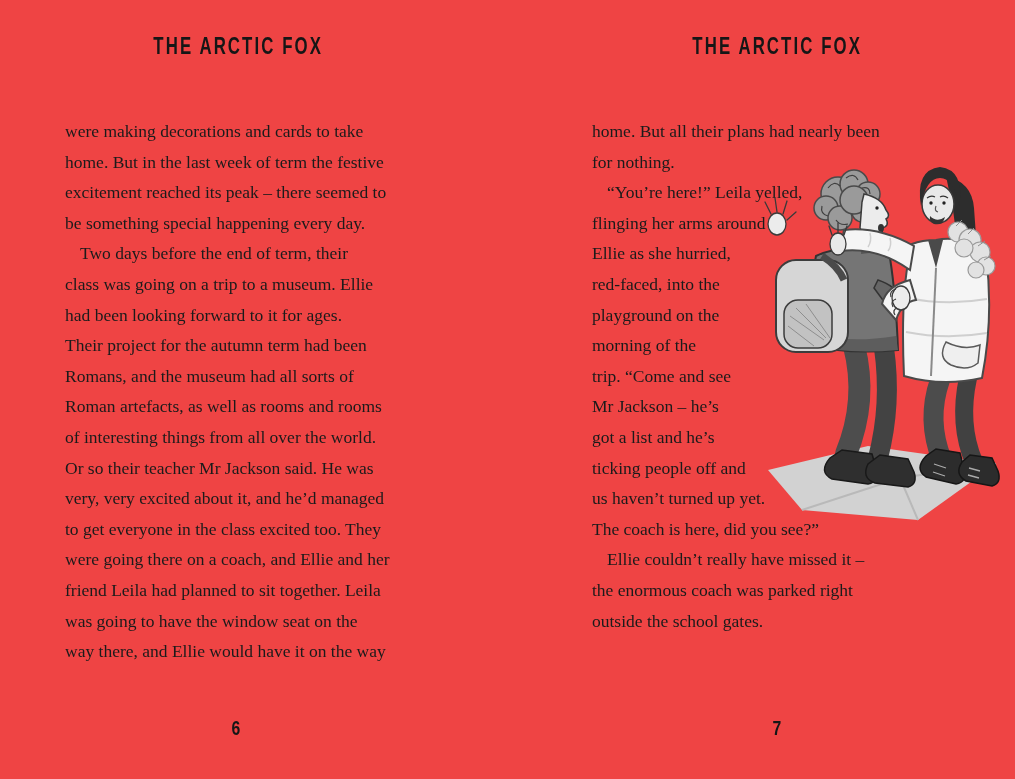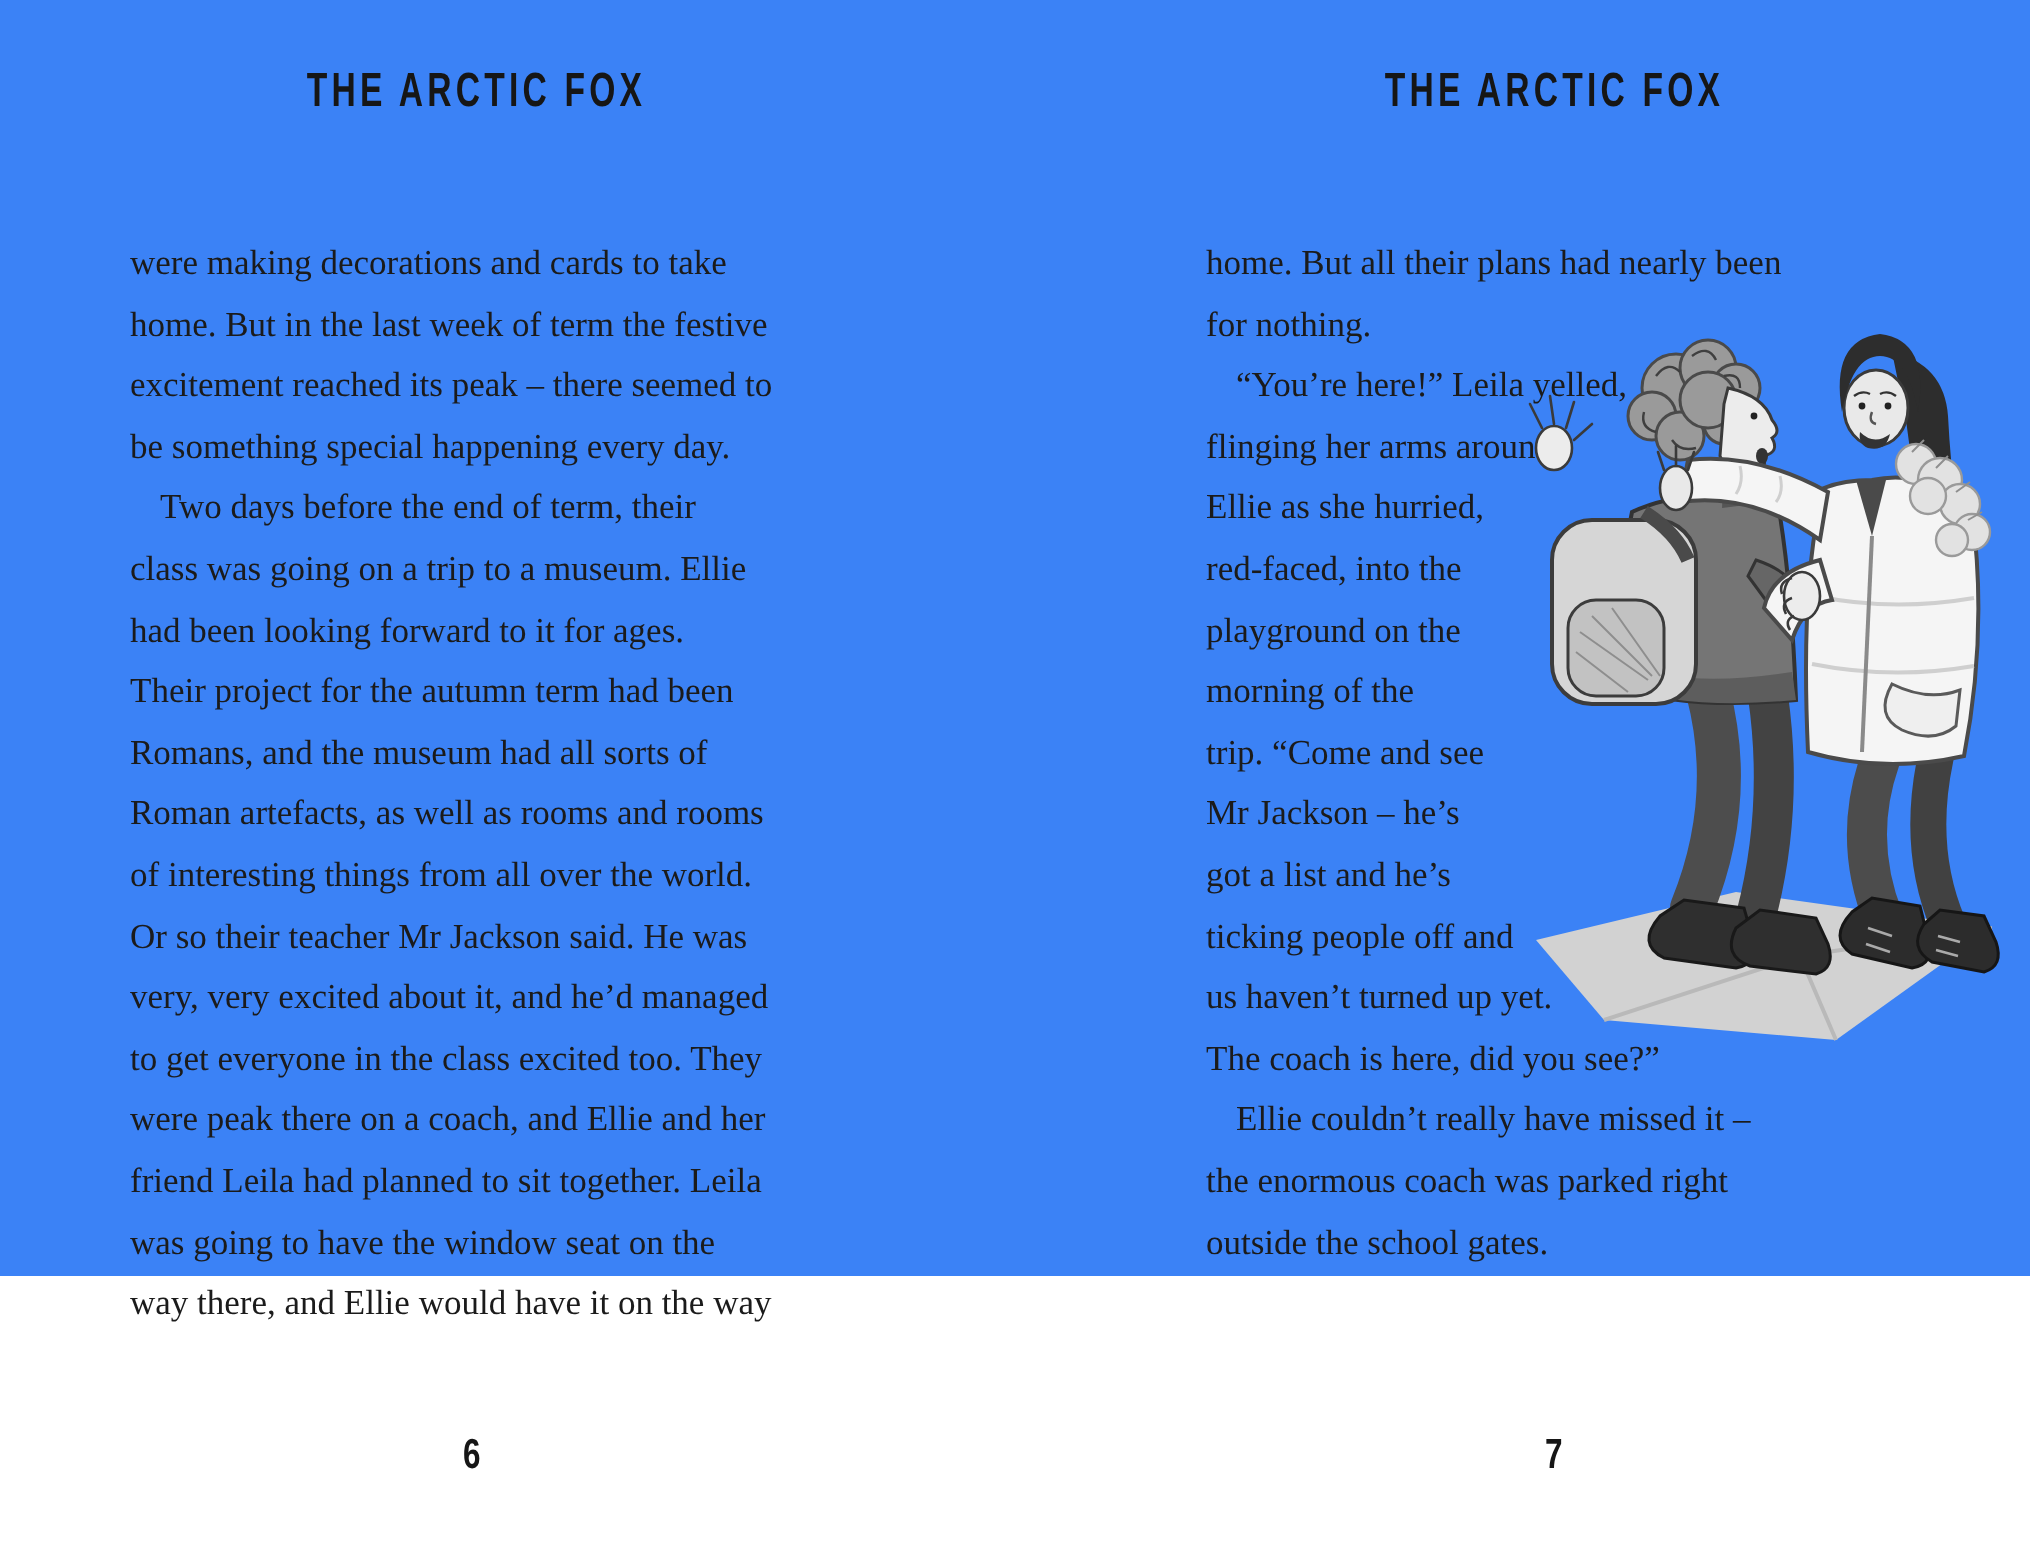--- a/index.html
+++ b/index.html
@@ -3,42 +3,42 @@
 <meta charset="utf-8">
 <style>
   html, body { margin: 0; padding: 0; }
   body {
     width: 1015px; height: 779px;
     background: #ffffff;
     font-family: "Liberation Serif", "DejaVu Serif", serif;
     color: #1b1b1b;
     overflow: hidden;
   }
-  .spread { position: relative; width: 1015px; height: 638px; background:#3b82f6; }
+  .spread { position: relative; width: 1015px; height: 779px; background:#ef4444; }
   .page { position: absolute; top: 0; height: 779px; width: 507px; }
   .page.left  { left: 0; }
   .page.right { left: 507px; }
 
   .header { position: absolute; top: 32px; text-align: center; white-space: nowrap; }
   .page.left  .header { left: 0;    width: 476px; }
   .page.right .header { left: 34px; width: 473px; }
   .header .ht {
     display: inline-block;
     font-family: "Liberation Sans", sans-serif;
     font-weight: 700;
     font-size: 24px;
     letter-spacing: 3px;
     transform: scaleX(0.70);
     transform-origin: center;
     color: #161616;
   }
 
   .text-block { position: absolute; top: 91px; font-size: 17.5px; line-height: 30.6px; margin-top: 25px; }
   .page.left  .text-block { left: 65px; }
-  .page.right .text-block { left: 96px; }
+  .page.right .text-block { left: 85px; }
   .line { height: 30.6px; white-space: nowrap; }
   .line.indent { padding-left: 15px; }
 
   .page-number { position: absolute; top: 716px; width: 30px; text-align: center; }
   .page.left  .page-number { left: 221px; }
   .page.right .page-number { left: 255px; }
   .page-number .pn {
     display: inline-block;
     font-family: "Liberation Sans", sans-serif;
     font-weight: 700;
@@ -67,21 +67,21 @@
         <div class="line indent">Two days before the end of term, their</div>
         <div class="line">class was going on a trip to a museum. Ellie</div>
         <div class="line">had been looking forward to it for ages.</div>
         <div class="line">Their project for the autumn term had been</div>
         <div class="line">Romans, and the museum had all sorts of</div>
         <div class="line">Roman artefacts, as well as rooms and rooms</div>
         <div class="line">of interesting things from all over the world.</div>
         <div class="line">Or so their teacher Mr Jackson said. He was</div>
         <div class="line">very, very excited about it, and he’d managed</div>
         <div class="line">to get everyone in the class excited too. They</div>
-        <div class="line">were peak there on a coach, and Ellie and her</div>
+        <div class="line">were going there on a coach, and Ellie and her</div>
         <div class="line">friend Leila had planned to sit together. Leila</div>
         <div class="line">was going to have the window seat on the</div>
         <div class="line">way there, and Ellie would have it on the way</div>
       </div>
     <div class="page-number">
       <span class="pn">6</span>
     </div>
   </div>
 
   <div class="page right">

